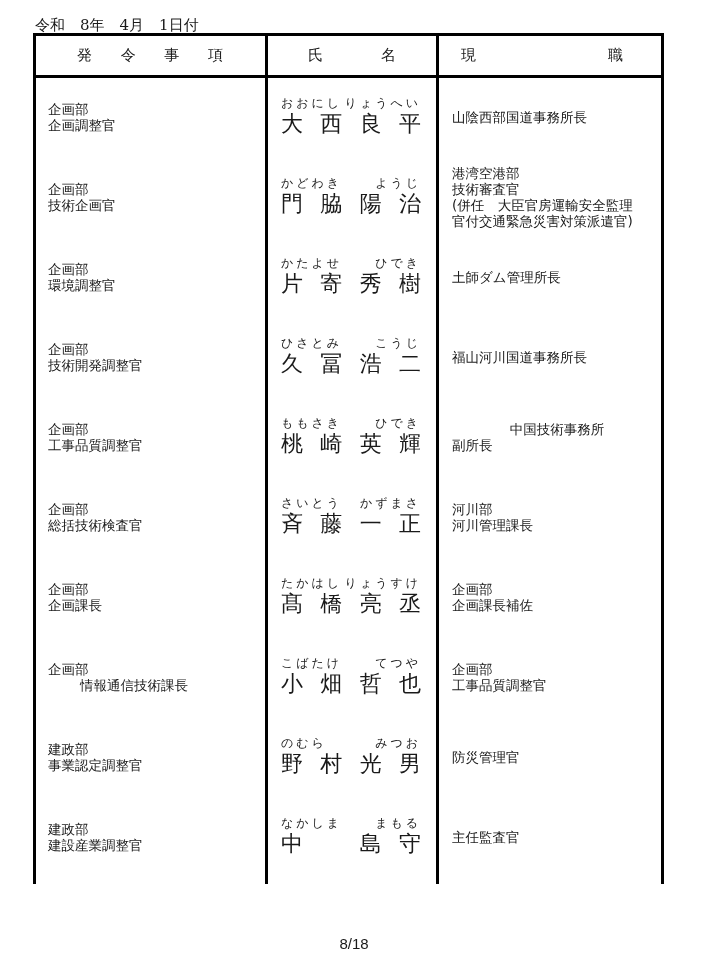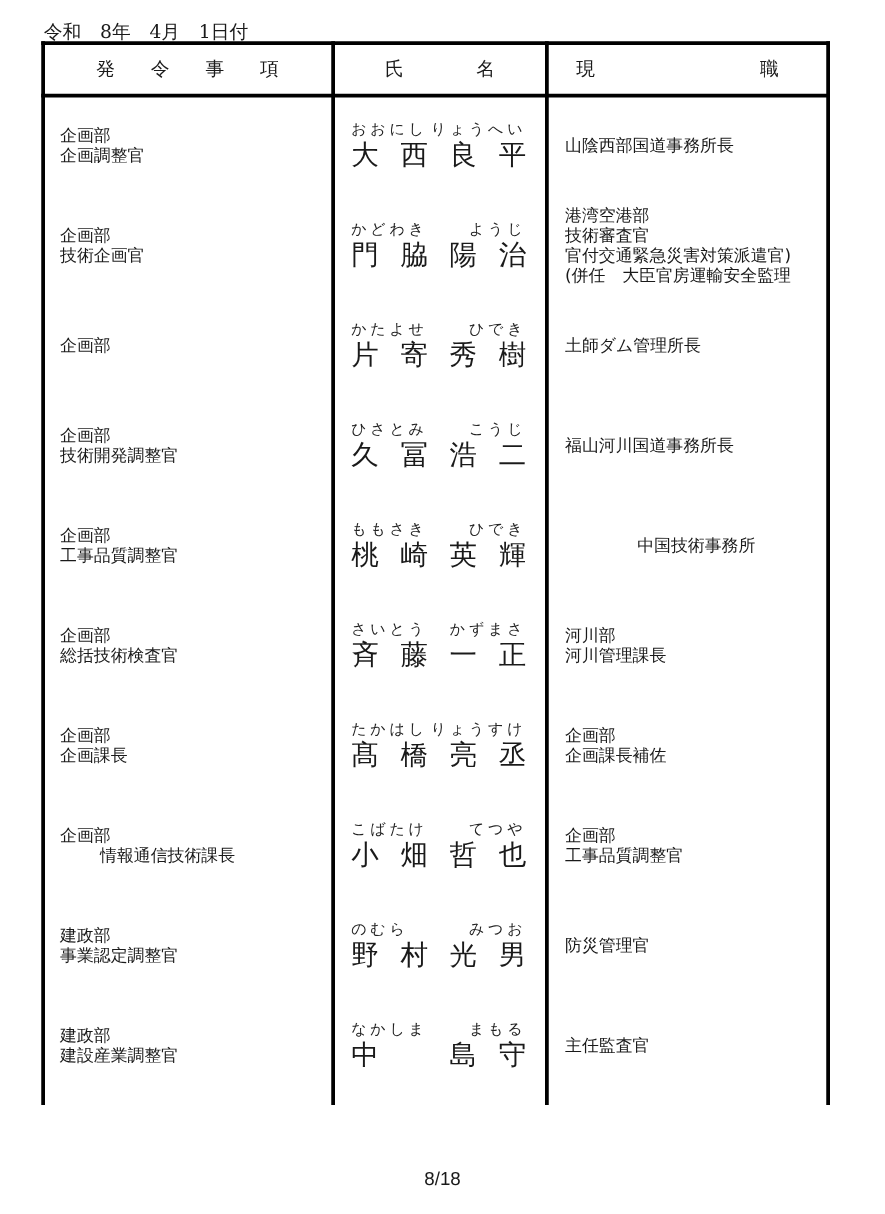--- a/index.html
+++ b/index.html
@@ -111,27 +111,28 @@
           <div class="kanji">
             <span style="min-width: 22px; text-align: center;">門</span>
             <span style="min-width: 22px; text-align: center;">脇</span>
             <span style="min-width: 22px; text-align: center;">陽</span>
             <span style="min-width: 22px; text-align: center;">治</span>
           </div>
         </div>
         <div class="col-current">
           <div style="white-space: pre;">港湾空港部</div>
           <div style="white-space: pre;">技術審査官</div>
+          <div style="white-space: pre;">(併任　大臣官房運輸安全監理</div>
           <div style="white-space: pre;">官付交通緊急災害対策派遣官)</div>
-          <div style="white-space: pre;">(併任　大臣官房運輸安全監理</div>
         </div>
       </div>
       <div class="row" style="top: 204px;">
         <div class="col-order">
           <div style="white-space: pre;">企画部</div>
+          <div style="white-space: pre;">環境調整官</div>
         </div>
         <div class="col-name">
           <div class="ruby"><span style="letter-spacing: 3px;">かたよせ</span><span style="letter-spacing: 3px;">ひでき</span></div>
           <div class="kanji">
             <span style="min-width: 22px; text-align: center;">片</span>
             <span style="min-width: 22px; text-align: center;">寄</span>
             <span style="min-width: 22px; text-align: center;">秀</span>
             <span style="min-width: 22px; text-align: center;">樹</span>
           </div>
         </div>
@@ -166,20 +167,21 @@
           <div class="ruby"><span style="letter-spacing: 3px;">ももさき</span><span style="letter-spacing: 3px;">ひでき</span></div>
           <div class="kanji">
             <span style="min-width: 22px; text-align: center;">桃</span>
             <span style="min-width: 22px; text-align: center;">崎</span>
             <span style="min-width: 22px; text-align: center;">英</span>
             <span style="min-width: 22px; text-align: center;">輝</span>
           </div>
         </div>
         <div class="col-current">
           <div style="white-space: pre; text-align: center;">中国技術事務所</div>
+          <div style="white-space: pre;">副所長</div>
         </div>
       </div>
       <div class="row" style="top: 444px;">
         <div class="col-order">
           <div style="white-space: pre;">企画部</div>
           <div style="white-space: pre;">総括技術検査官</div>
         </div>
         <div class="col-name">
           <div class="ruby"><span style="letter-spacing: 3px;">さいとう</span><span style="letter-spacing: 3px;">かずまさ</span></div>
           <div class="kanji">

